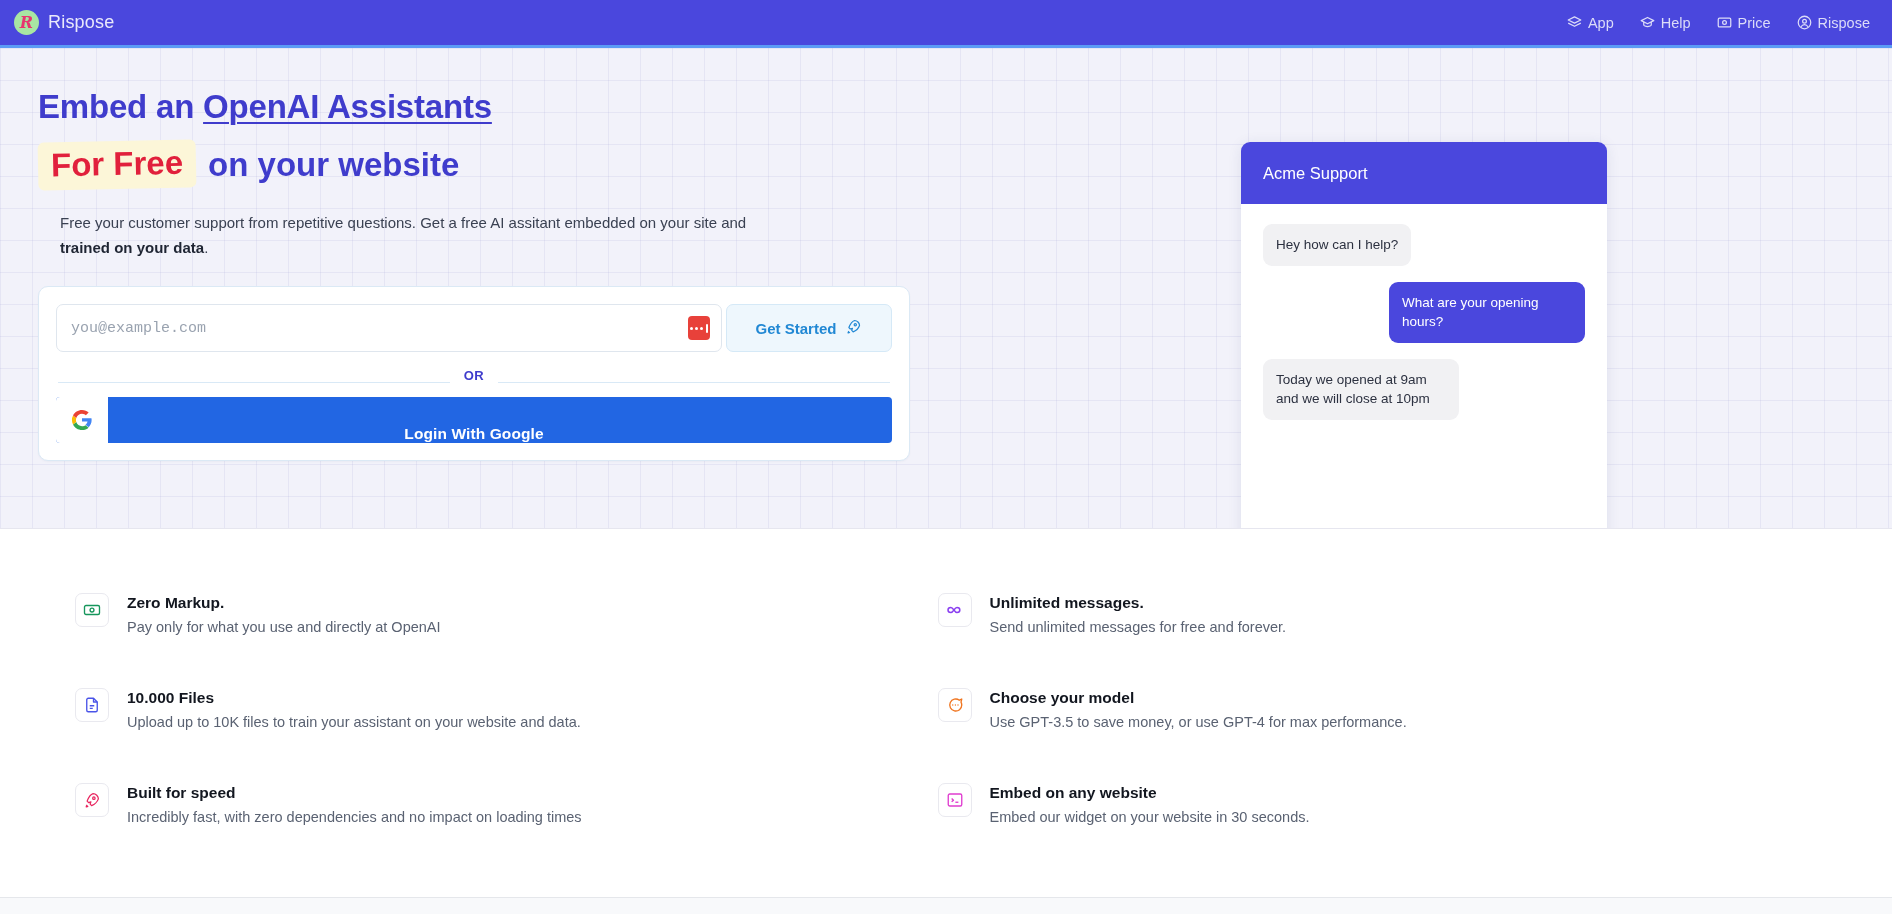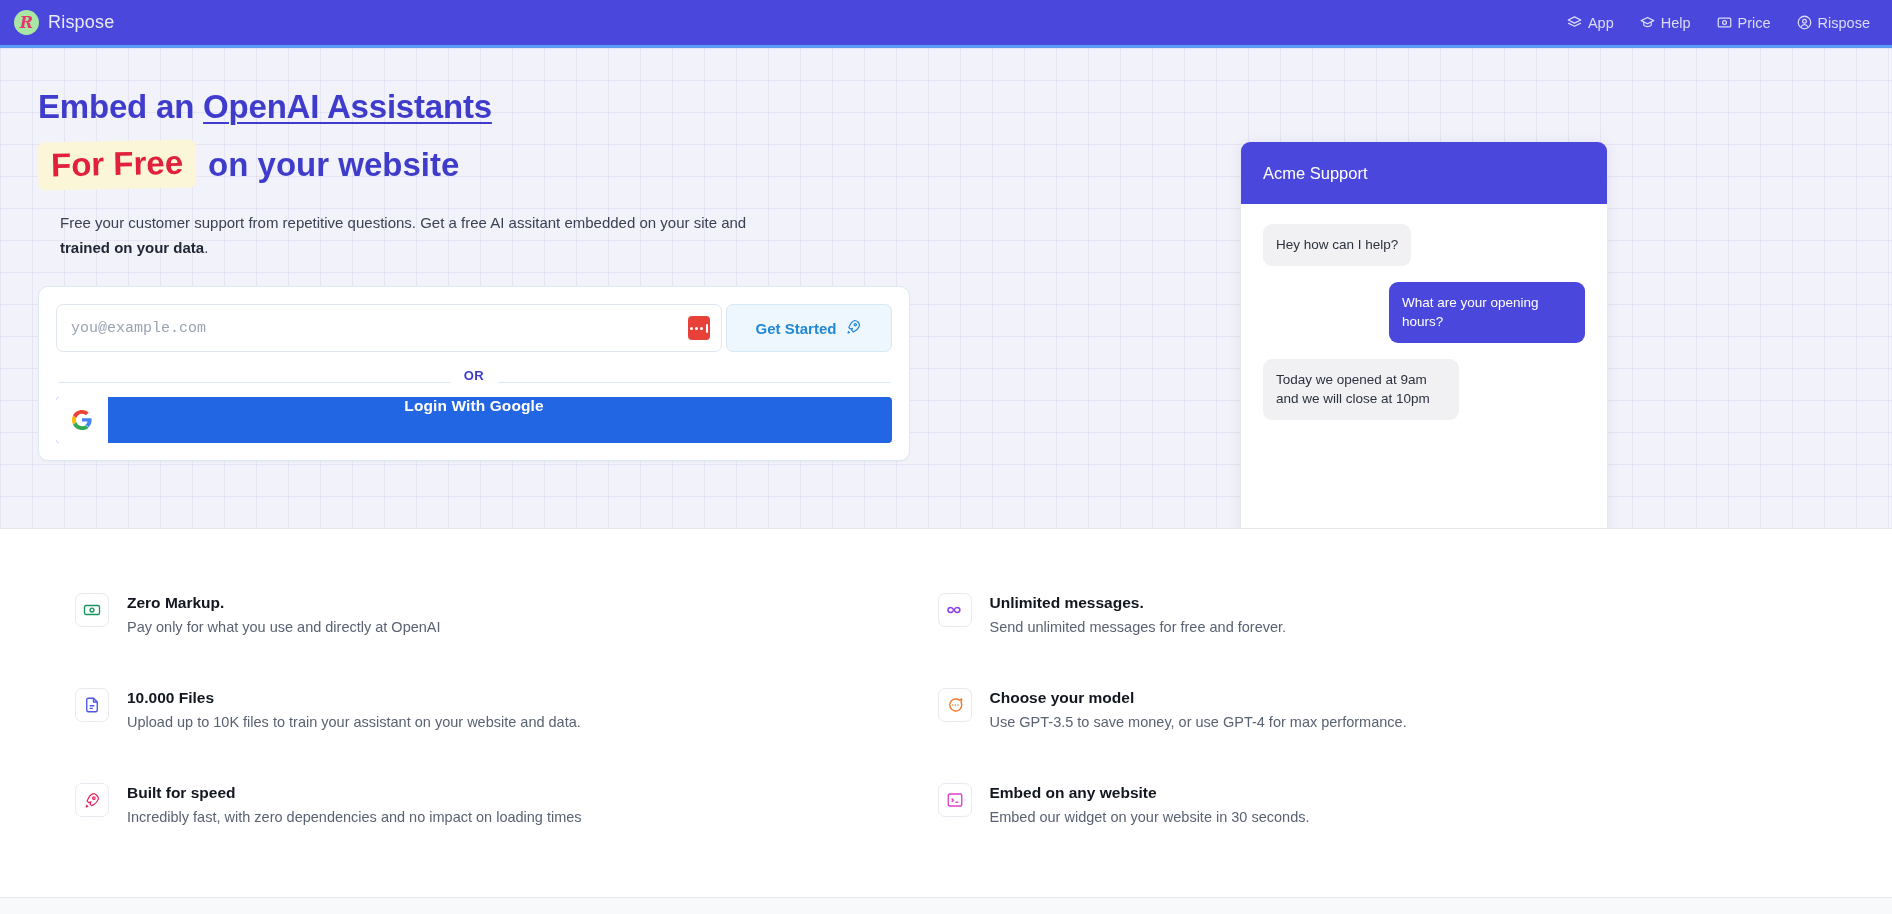--- a/index.html
+++ b/index.html
@@ -127,21 +127,21 @@
   }
 
   .or-row {
     display: flex; align-items: flex-end; gap: 14px;
     margin: 16px 2px 14px 2px;
   }
   .or-line { flex: 1; height: 1px; background: #d9e9f6; }
   .or-text { color: #3f3ccc; font-weight: 700; font-size: 13px; letter-spacing: .6px; }
 
   .google-btn {
-    display: flex; align-items: flex-start;
+    display: flex; align-items: flex-end;
     height: 46px; border-radius: 4px; overflow: hidden;
     background: #2266e3; cursor: pointer;
   }
   .google-badge {
     width: 52px; height: 100%; background: #fff;
     display: flex; align-items: center; justify-content: center;
     flex: 0 0 52px;
   }
   .google-label {
     flex: 1; text-align: center; color: #fff;

